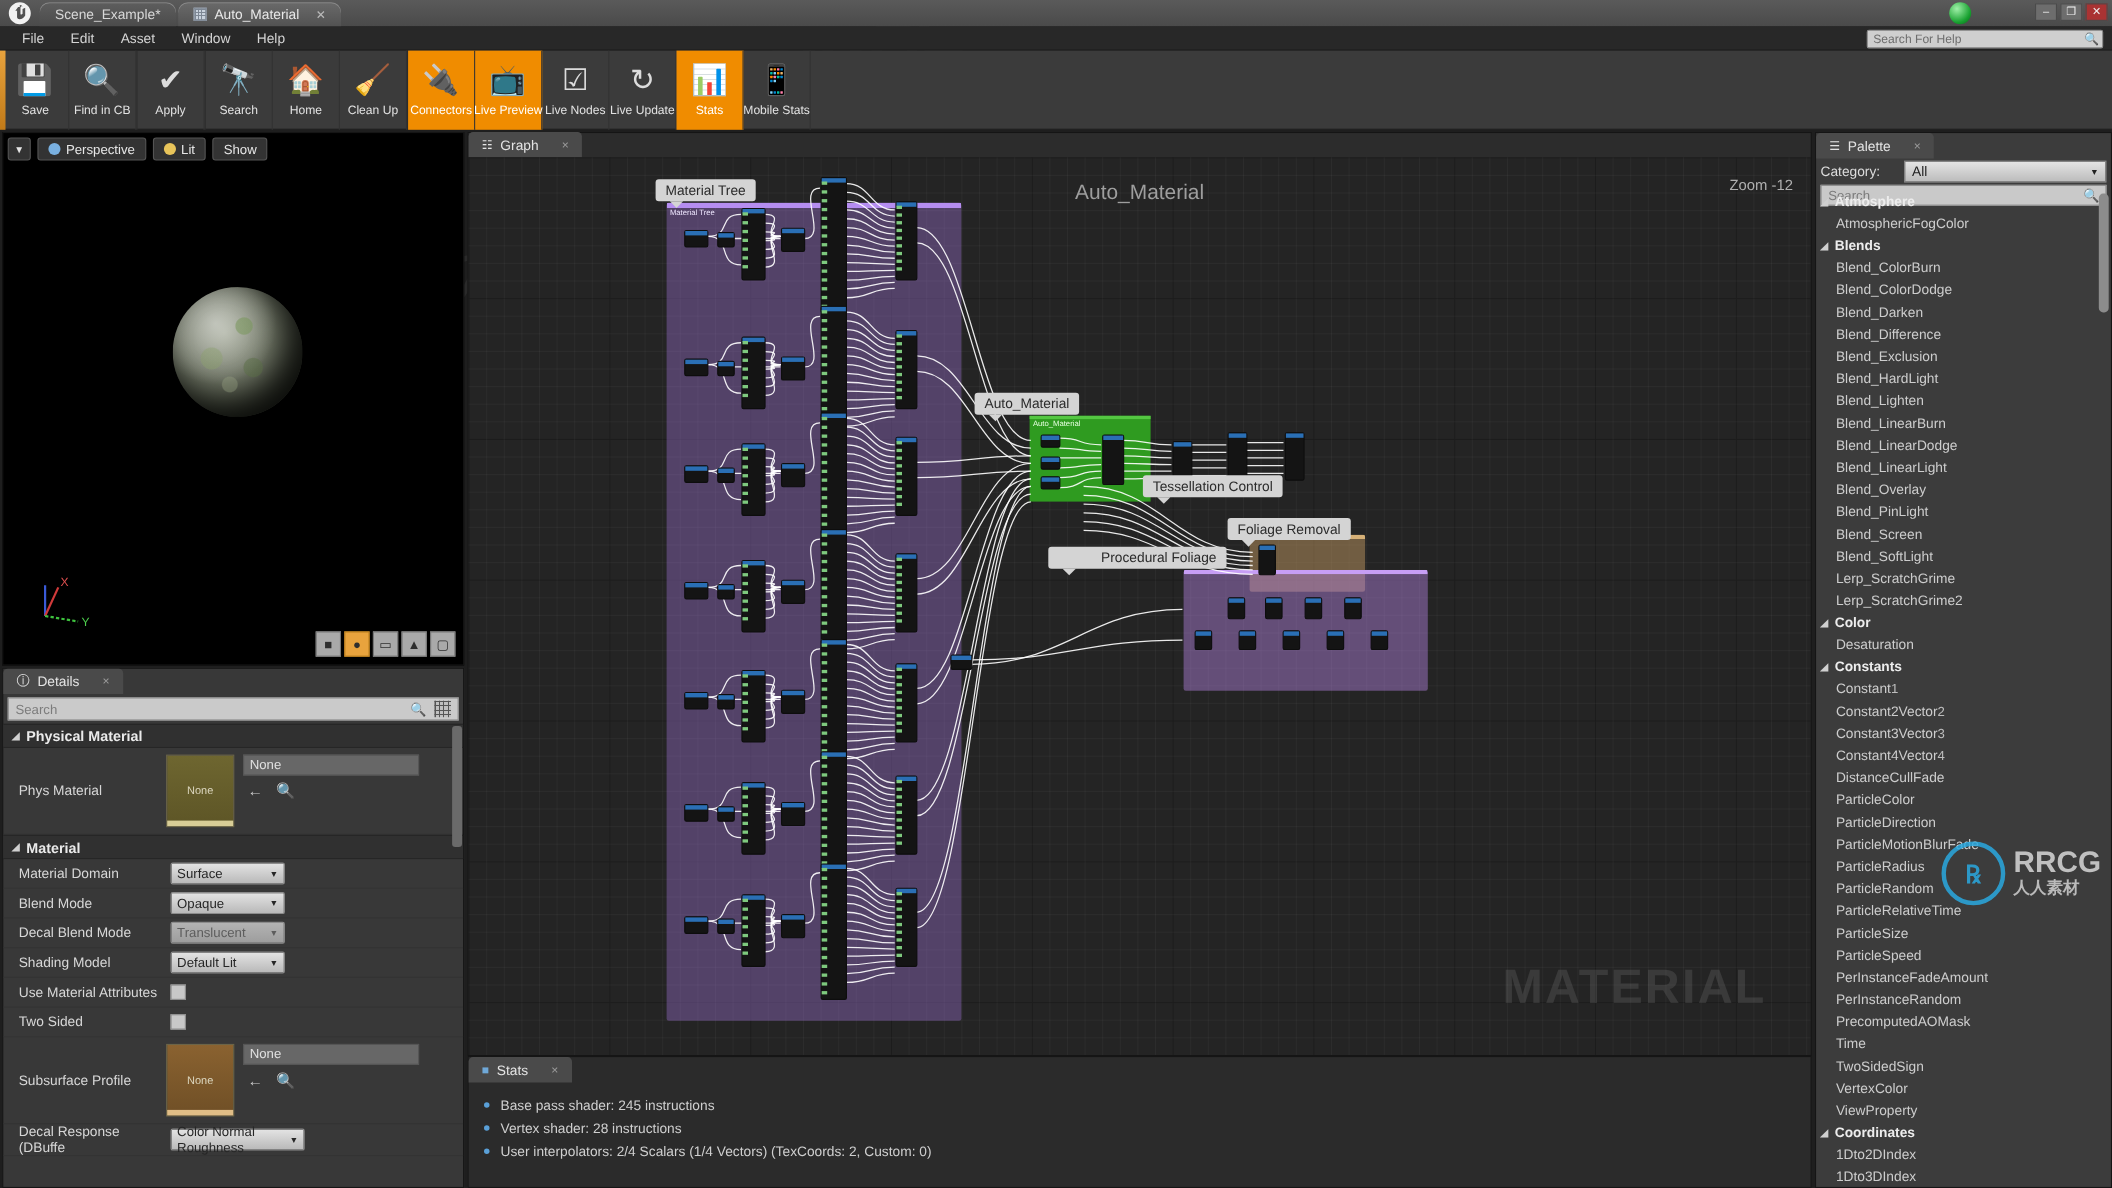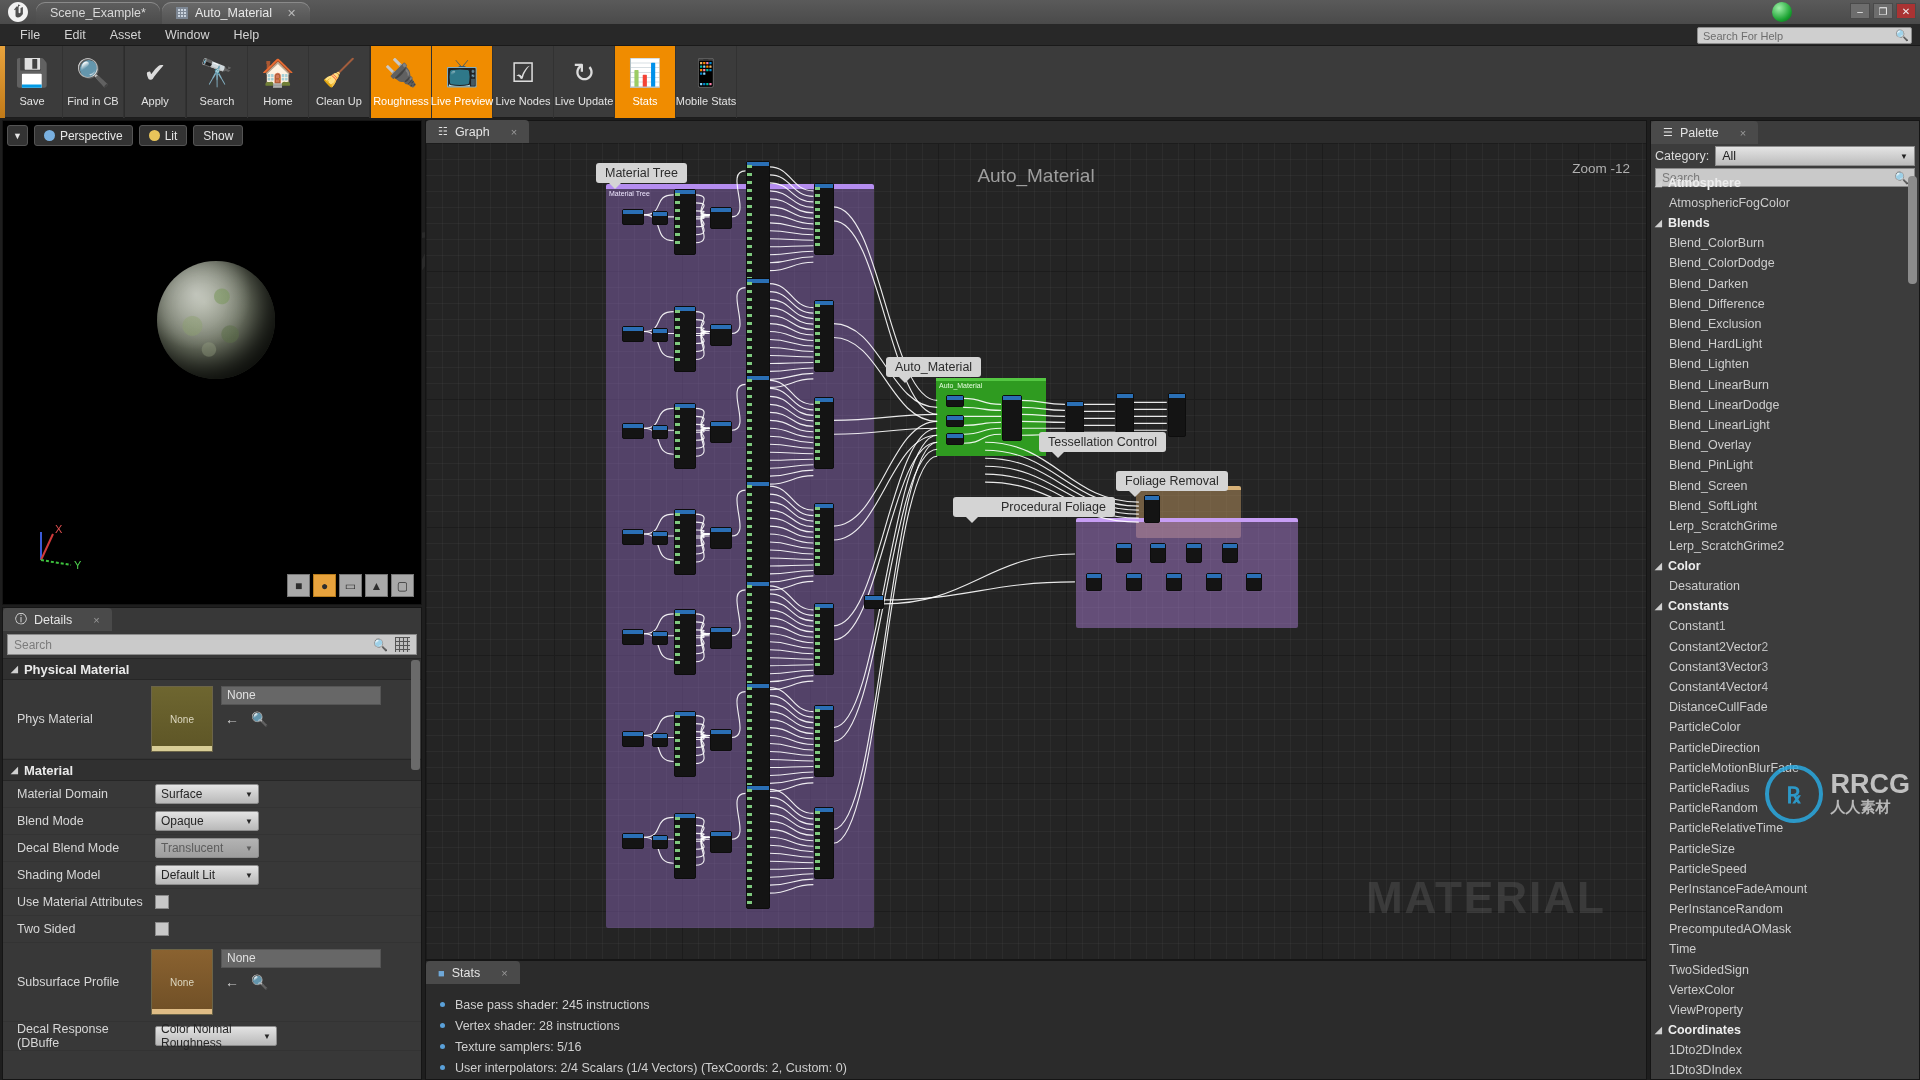--- a/index.html
+++ b/index.html
@@ -250,21 +250,21 @@
   }
   .statlist { padding: 10px 0 0 14px; }
   .statline { display: flex; align-items: center; gap: 10px; height: 21px; font-size: 12.5px; color: #cfcfcf; }
   .bullet { width: 5px; height: 5px; background: #5aa0d8; border-radius: 50%; }
 
   
   .palette {
     position: absolute; left: 1650px; top: 120px; width: 270px; height: 960px;
     background: #3c3c3c; border: 1px solid #151515;
   }
-  .pal-catrow { display: flex; align-items: center; gap: 6px; padding: 2px 4px; }
+  .pal-catrow { display: flex; align-items: center; gap: 22px; padding: 2px 4px; }
   .pal-catlabel { font-size: 12.5px; color: #dcdcdc; }
   .pal-combo {
     flex: 1; height: 20px; background: linear-gradient(#e4e4e4,#bcbcbc);
     border: 1px solid #8c8c8c; display: flex; align-items: center;
     justify-content: space-between; padding: 0 6px; font-size: 12.5px; color: #222;
   }
   .pal-search {
     margin: 0 4px 2px 4px; height: 19px; background: #c9c9c9; border: 1px solid #8a8a8a;
     display: flex; align-items: center; padding: 0 6px; position: relative;
   }
@@ -362,21 +362,21 @@
         <div class="ico">🏠</div>
         <div class="lbl">Home</div>
       </div>
       <div class="tbtn">
         <div class="ico">🧹</div>
         <div class="lbl">Clean Up</div>
       </div>
       <div class="tb-sep"></div>
       <div class="tbtn active">
         <div class="ico">🔌</div>
-        <div class="lbl">Roughness</div>
+        <div class="lbl">Connectors</div>
       </div>
       <div class="tbtn active">
         <div class="ico">📺</div>
         <div class="lbl">Live Preview</div>
       </div>
       <div class="tbtn">
         <div class="ico">☑</div>
         <div class="lbl">Live Nodes</div>
       </div>
       <div class="tbtn">
@@ -1210,24 +1210,20 @@
         <div class="statline">
           <span class="bullet"></span>
           <span>Base pass shader: 245 instructions</span>
         </div>
         <div class="statline">
           <span class="bullet"></span>
           <span>Vertex shader: 28 instructions</span>
         </div>
         <div class="statline">
           <span class="bullet"></span>
-          <span>Texture samplers: 5/16</span>
-        </div>
-        <div class="statline">
-          <span class="bullet"></span>
           <span>User interpolators: 2/4 Scalars (1/4 Vectors) (TexCoords: 2, Custom: 0)</span>
         </div>
       </div>
   </div>
 
   <div class="palette">
     <div class="paneltab">
       <span style="font-size:11px;">☰</span>
       <span>Palette</span>
       <span class="x">×</span>

